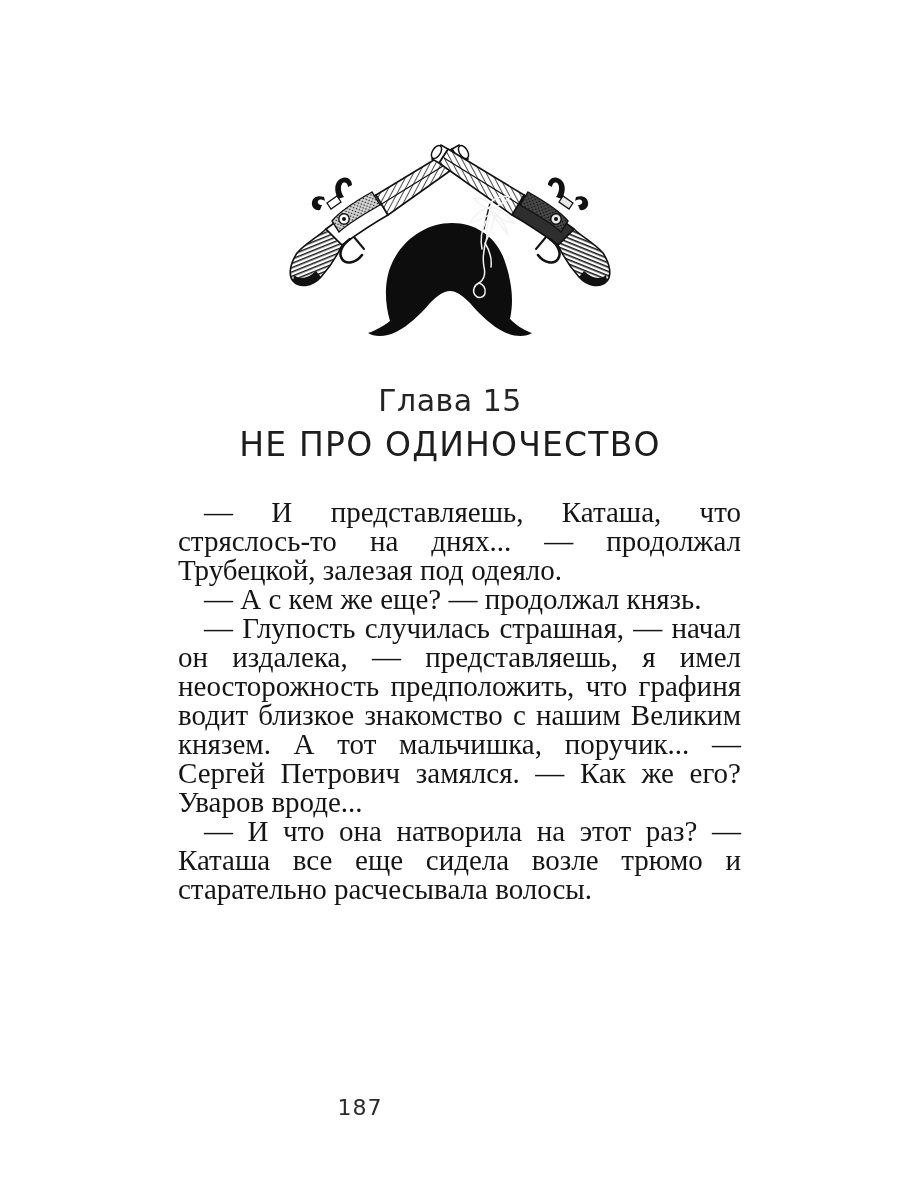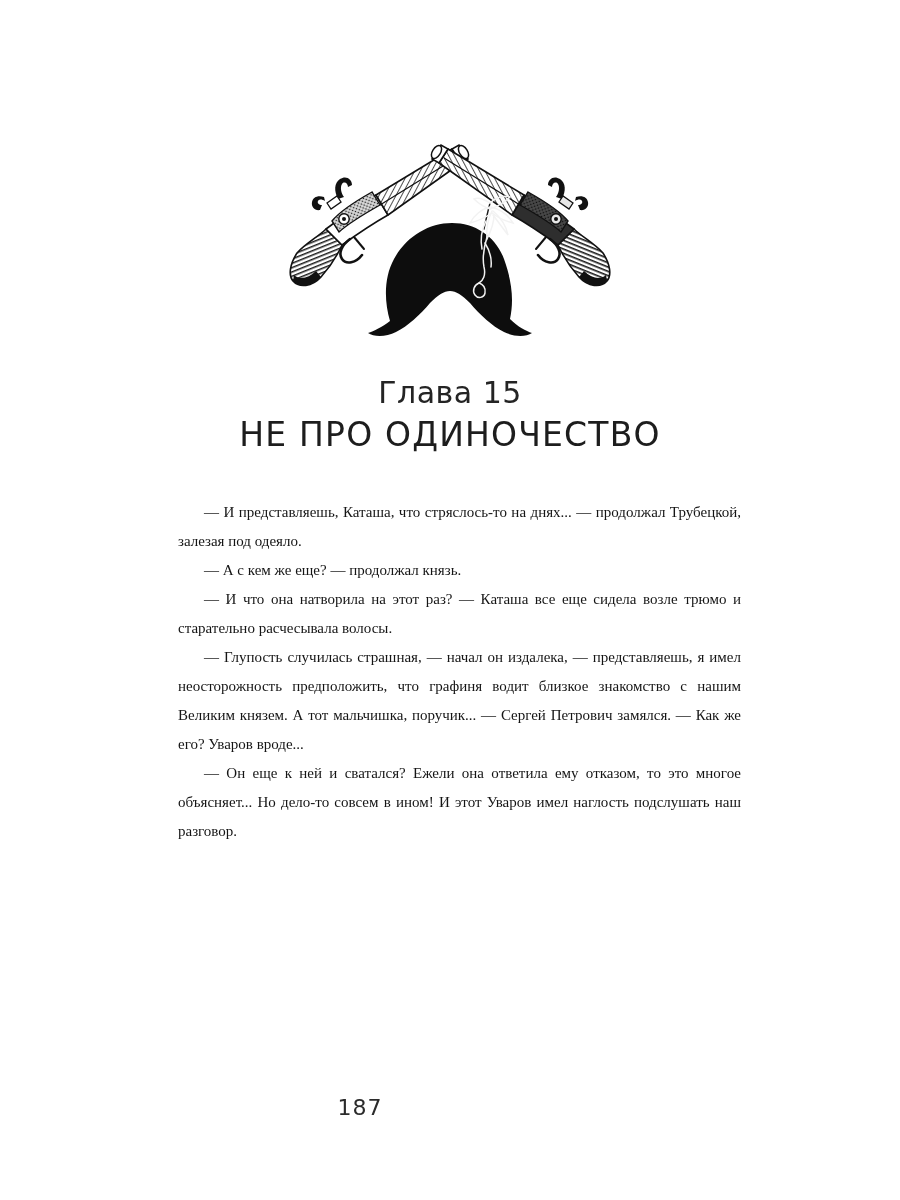--- a/index.html
+++ b/index.html
@@ -46,41 +46,41 @@
     width: 900px;
     text-align: center;
   }
   .chapter-number {
     font-family: "DejaVu Sans", "Liberation Sans", sans-serif;
     font-size: 30px;
     font-weight: 400;
     letter-spacing: 0.5px;
     color: #242424;
     line-height: 1.12;
-    margin: 0;
+    margin: 8px;
     -webkit-font-smoothing: antialiased;
   }
   .chapter-title {
     font-family: "DejaVu Sans", "Liberation Sans", sans-serif;
     font-size: 33px;
     font-weight: 400;
     letter-spacing: 1.2px;
     color: #1d1d1d;
     line-height: 1.18;
     margin: 6px 0 4px 0;
     white-space: nowrap;
   }
 
   
   .body-text {
     position: absolute;
     left: 178px;
     top: 498px;
     width: 563px;
-    font-size: 15px;
+    font-size: 29px;
     line-height: 29px;
     color: #151515;
     text-align: justify;
     text-justify: inter-word;
     hyphens: manual;
   }
   .body-text p {
     margin: 0;
     text-indent: 26px;
   }
@@ -225,20 +225,19 @@
   </div>
 
   <div class="chapter-block">
     <div class="chapter-number">Глава 15</div>
     <div class="chapter-title">НЕ ПРО ОДИНОЧЕСТВО</div>
   </div>
 
   <div class="body-text">
     <p>— И представляешь, Каташа, что стряслось-то на днях... — продолжал Трубецкой, залезая под одеяло.</p>
     <p>— А с кем же еще? — продолжал князь.</p>
+    <p>— Глупость случилась страшная, — начал он издалека, — представляешь, я имел неосторожность предположить, что графиня водит близкое знакомство с нашим Великим князем. А тот мальчишка, поручик... — Сергей Петрович замялся. — Как же его? Уваров вроде...</p>
     <p>— И что она натворила на этот раз? — Каташа все еще сидела возле трюмо и старательно расчесывала волосы.</p>
-    <p>— Глупость случилась страшная, — начал он издалека, — представляешь, я имел неосторожность предположить, что графиня водит близкое знакомство с нашим Великим князем. А тот мальчишка, поручик... — Сергей Петрович замялся. — Как же его? Уваров вроде...</p>
-    <p>— Он еще к ней и сватался? Ежели она ответила ему отказом, то это многое объясняет... Но дело-то совсем в ином! И этот Уваров имел наглость подслушать наш разговор.</p>
   </div>
 
   <div class="folio">187</div>
 
 </div>
 
 </body></html>

